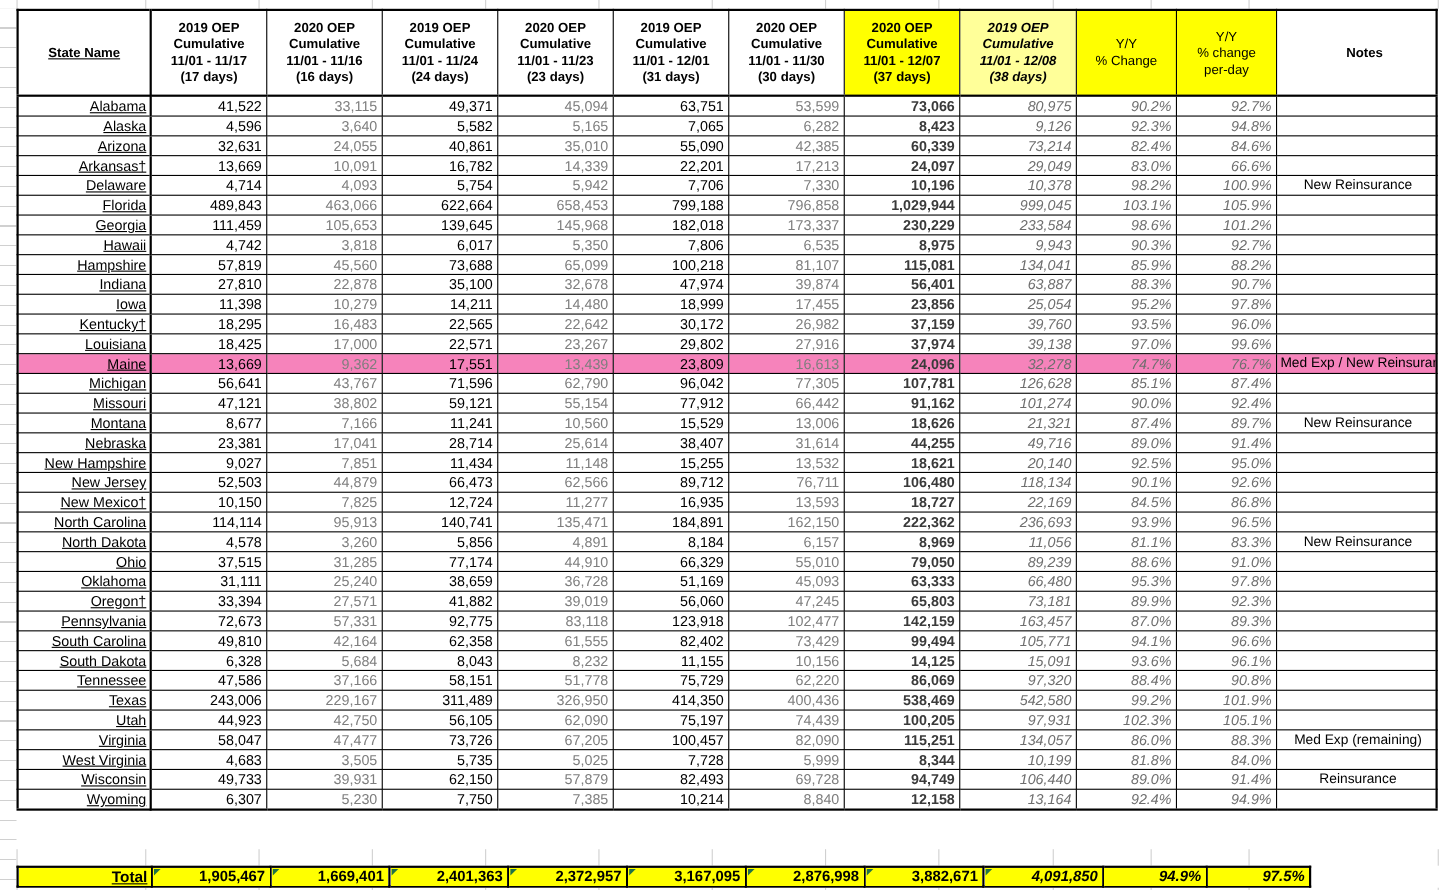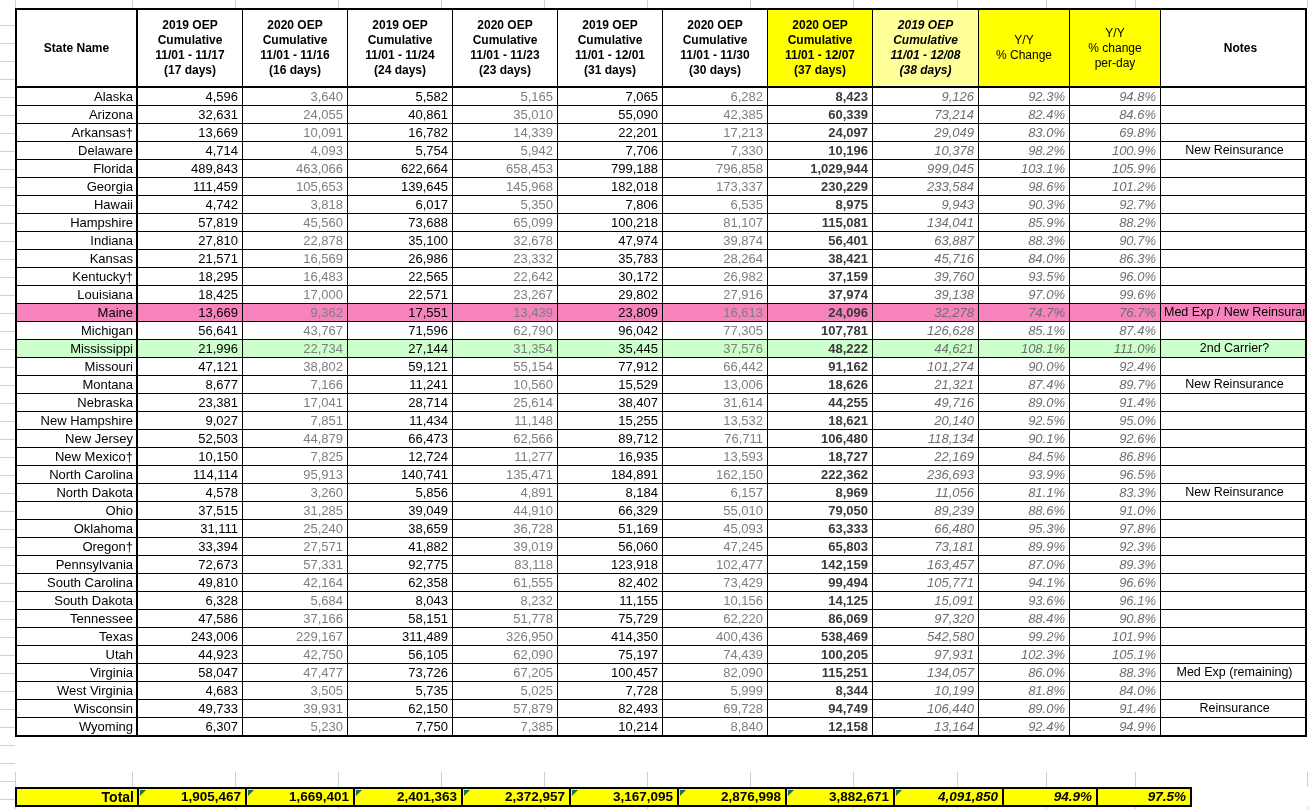--- a/index.html
+++ b/index.html
@@ -23,21 +23,21 @@
   #total-table{position:absolute;left:15px;top:787px;width:1113px;border:2px solid #000;}
   th,td{border:1px solid #000;overflow:hidden;white-space:nowrap;}
   thead th{height:74px;vertical-align:middle;text-align:center;font-size:12px;line-height:15px;
            white-space:pre-line;border-bottom:2px solid #000;background:#fff;color:#000;}
   .s-bold{font-weight:bold;}
   .s-bold-italic{font-weight:bold;font-style:italic;}
   .s-italic{font-weight:normal;}
   .bg-yellow{background:var(--yellow) !important;}
   .bg-light-yellow{background:var(--lightyellow) !important;}
   td{height:17px;line-height:17px;font-size:13px;text-align:right;padding:0 4px 0 0;background:#fff;}
-  .th-state,.cell-state{width:117px;}
+  .th-state,.cell-state{width:117px;text-decoration:underline;}
   .th-c1,.cell-c1,.th-c2,.cell-c2,.th-c3,.cell-c3,.th-c4,.cell-c4,.th-c5,.cell-c5,
   .th-c6,.cell-c6,.th-c7,.cell-c7{width:102px;}
   .th-c8,.cell-c8{width:103px;}
   .th-yy,.cell-yy,.th-yyp,.cell-yyp{width:88px;}
   .th-notes,.cell-notes{width:auto;padding-left:16px;}
   .cell-state{text-align:right;padding-right:3px;border-right:2px solid #000;color:#000;}
   .th-state{border-right:2px solid #000;}
   .cell-c1,.cell-c3,.cell-c5{color:#000;}
   .cell-c2,.cell-c4,.cell-c6{color:#7e7e7e;}
   .cell-c7{color:#3a3a3a;font-weight:bold;}
@@ -145,20 +145,34 @@
           <th class="th-yy s-italic bg-yellow">Y/Y
 % Change</th>
           <th class="th-yyp s-italic bg-yellow">Y/Y
 % change
 per-day</th>
           <th class="th-notes s-bold">Notes</th>
         </tr>
     </thead>
     <tbody id="body">
         <tr>
+          <td class="cell-state">Alabama</td>
+          <td class="cell-c1">41,522</td>
+          <td class="cell-c2">33,115</td>
+          <td class="cell-c3">49,371</td>
+          <td class="cell-c4">45,094</td>
+          <td class="cell-c5">63,751</td>
+          <td class="cell-c6">53,599</td>
+          <td class="cell-c7">73,066</td>
+          <td class="cell-c8">80,975</td>
+          <td class="cell-yy">90.2%</td>
+          <td class="cell-yyp">92.7%</td>
+          <td class="cell-notes"></td>
+        </tr>
+        <tr>
           <td class="cell-state">Alaska</td>
           <td class="cell-c1">4,596</td>
           <td class="cell-c2">3,640</td>
           <td class="cell-c3">5,582</td>
           <td class="cell-c4">5,165</td>
           <td class="cell-c5">7,065</td>
           <td class="cell-c6">6,282</td>
           <td class="cell-c7">8,423</td>
           <td class="cell-c8">9,126</td>
           <td class="cell-yy">92.3%</td>
@@ -183,21 +197,21 @@
           <td class="cell-state">Arkansas†</td>
           <td class="cell-c1">13,669</td>
           <td class="cell-c2">10,091</td>
           <td class="cell-c3">16,782</td>
           <td class="cell-c4">14,339</td>
           <td class="cell-c5">22,201</td>
           <td class="cell-c6">17,213</td>
           <td class="cell-c7">24,097</td>
           <td class="cell-c8">29,049</td>
           <td class="cell-yy">83.0%</td>
-          <td class="cell-yyp">69.8%</td>
+          <td class="cell-yyp">66.6%</td>
           <td class="cell-notes"></td>
         </tr>
         <tr>
           <td class="cell-state">Delaware</td>
           <td class="cell-c1">4,714</td>
           <td class="cell-c2">4,093</td>
           <td class="cell-c3">5,754</td>
           <td class="cell-c4">5,942</td>
           <td class="cell-c5">7,706</td>
           <td class="cell-c6">7,330</td>
@@ -271,31 +285,31 @@
           <td class="cell-c4">32,678</td>
           <td class="cell-c5">47,974</td>
           <td class="cell-c6">39,874</td>
           <td class="cell-c7">56,401</td>
           <td class="cell-c8">63,887</td>
           <td class="cell-yy">88.3%</td>
           <td class="cell-yyp">90.7%</td>
           <td class="cell-notes"></td>
         </tr>
         <tr>
-          <td class="cell-state">Kansas</td>
-          <td class="cell-c1">21,571</td>
-          <td class="cell-c2">16,569</td>
-          <td class="cell-c3">26,986</td>
-          <td class="cell-c4">23,332</td>
-          <td class="cell-c5">35,783</td>
-          <td class="cell-c6">28,264</td>
-          <td class="cell-c7">38,421</td>
-          <td class="cell-c8">45,716</td>
-          <td class="cell-yy">84.0%</td>
-          <td class="cell-yyp">86.3%</td>
+          <td class="cell-state">Iowa</td>
+          <td class="cell-c1">11,398</td>
+          <td class="cell-c2">10,279</td>
+          <td class="cell-c3">14,211</td>
+          <td class="cell-c4">14,480</td>
+          <td class="cell-c5">18,999</td>
+          <td class="cell-c6">17,455</td>
+          <td class="cell-c7">23,856</td>
+          <td class="cell-c8">25,054</td>
+          <td class="cell-yy">95.2%</td>
+          <td class="cell-yyp">97.8%</td>
           <td class="cell-notes"></td>
         </tr>
         <tr>
           <td class="cell-state">Kentucky†</td>
           <td class="cell-c1">18,295</td>
           <td class="cell-c2">16,483</td>
           <td class="cell-c3">22,565</td>
           <td class="cell-c4">22,642</td>
           <td class="cell-c5">30,172</td>
           <td class="cell-c6">26,982</td>
@@ -340,34 +354,20 @@
           <td class="cell-c3">71,596</td>
           <td class="cell-c4">62,790</td>
           <td class="cell-c5">96,042</td>
           <td class="cell-c6">77,305</td>
           <td class="cell-c7">107,781</td>
           <td class="cell-c8">126,628</td>
           <td class="cell-yy">85.1%</td>
           <td class="cell-yyp">87.4%</td>
           <td class="cell-notes"></td>
         </tr>
-        <tr class="hl-green">
-          <td class="cell-state">Mississippi</td>
-          <td class="cell-c1">21,996</td>
-          <td class="cell-c2">22,734</td>
-          <td class="cell-c3">27,144</td>
-          <td class="cell-c4">31,354</td>
-          <td class="cell-c5">35,445</td>
-          <td class="cell-c6">37,576</td>
-          <td class="cell-c7">48,222</td>
-          <td class="cell-c8">44,621</td>
-          <td class="cell-yy">108.1%</td>
-          <td class="cell-yyp">111.0%</td>
-          <td class="cell-notes">2nd Carrier?</td>
-        </tr>
         <tr>
           <td class="cell-state">Missouri</td>
           <td class="cell-c1">47,121</td>
           <td class="cell-c2">38,802</td>
           <td class="cell-c3">59,121</td>
           <td class="cell-c4">55,154</td>
           <td class="cell-c5">77,912</td>
           <td class="cell-c6">66,442</td>
           <td class="cell-c7">91,162</td>
           <td class="cell-c8">101,274</td>
@@ -470,21 +470,21 @@
           <td class="cell-c7">8,969</td>
           <td class="cell-c8">11,056</td>
           <td class="cell-yy">81.1%</td>
           <td class="cell-yyp">83.3%</td>
           <td class="cell-notes">New Reinsurance</td>
         </tr>
         <tr>
           <td class="cell-state">Ohio</td>
           <td class="cell-c1">37,515</td>
           <td class="cell-c2">31,285</td>
-          <td class="cell-c3">39,049</td>
+          <td class="cell-c3">77,174</td>
           <td class="cell-c4">44,910</td>
           <td class="cell-c5">66,329</td>
           <td class="cell-c6">55,010</td>
           <td class="cell-c7">79,050</td>
           <td class="cell-c8">89,239</td>
           <td class="cell-yy">88.6%</td>
           <td class="cell-yyp">91.0%</td>
           <td class="cell-notes"></td>
         </tr>
         <tr>

